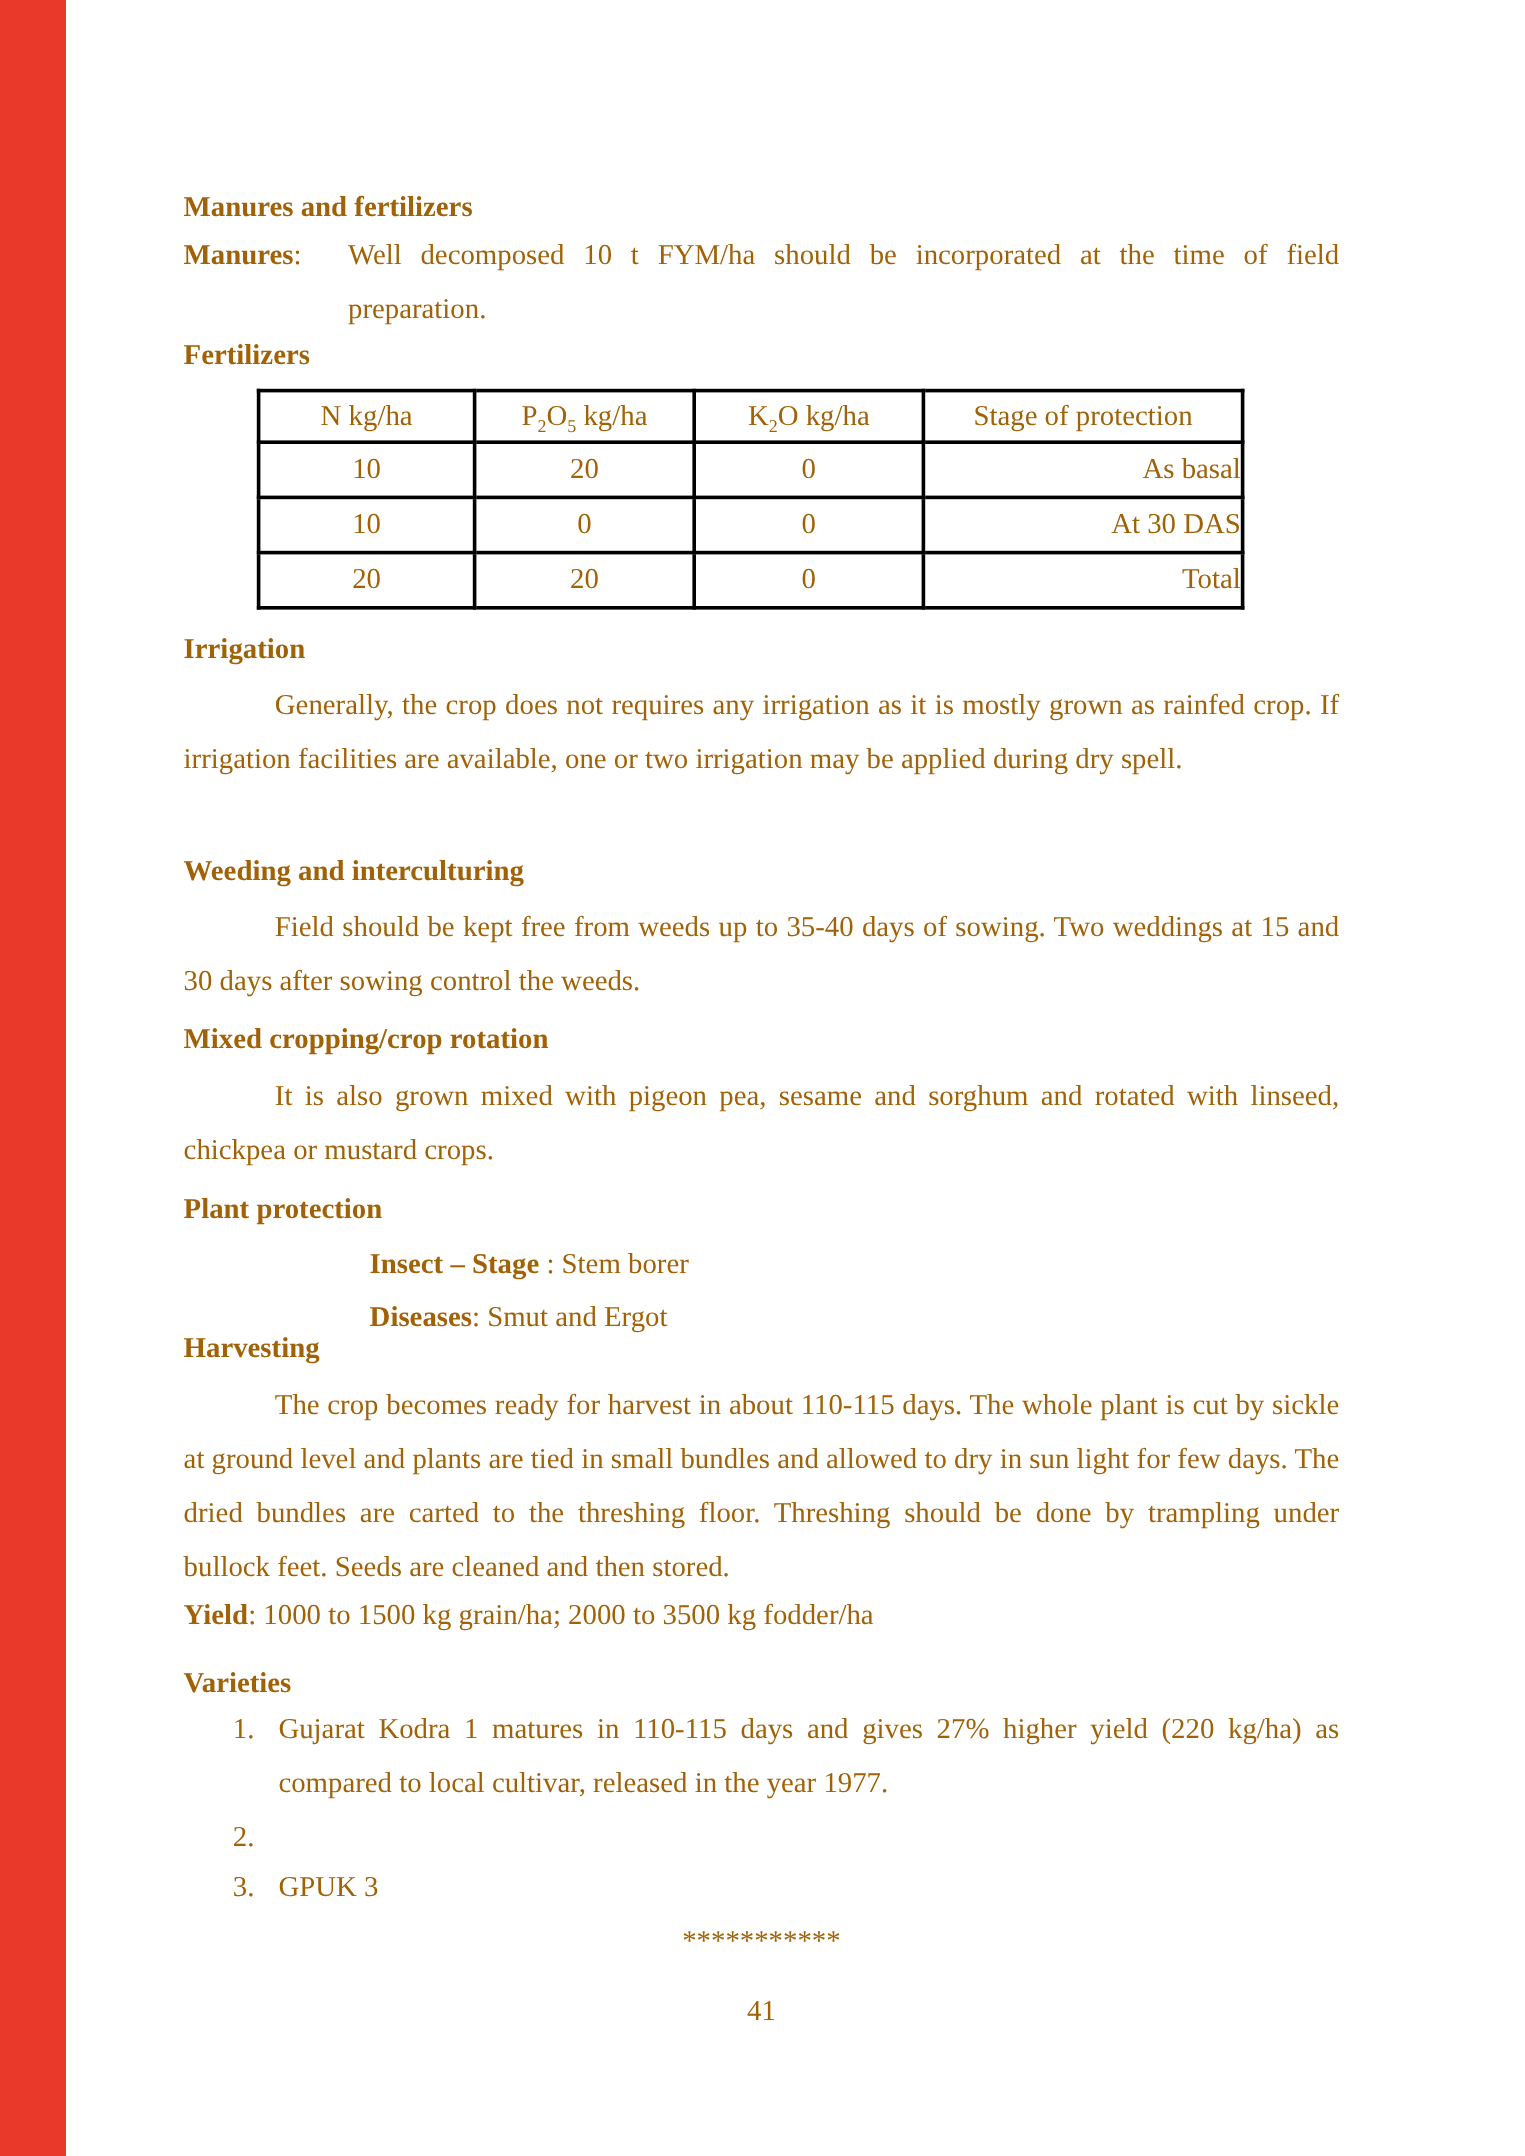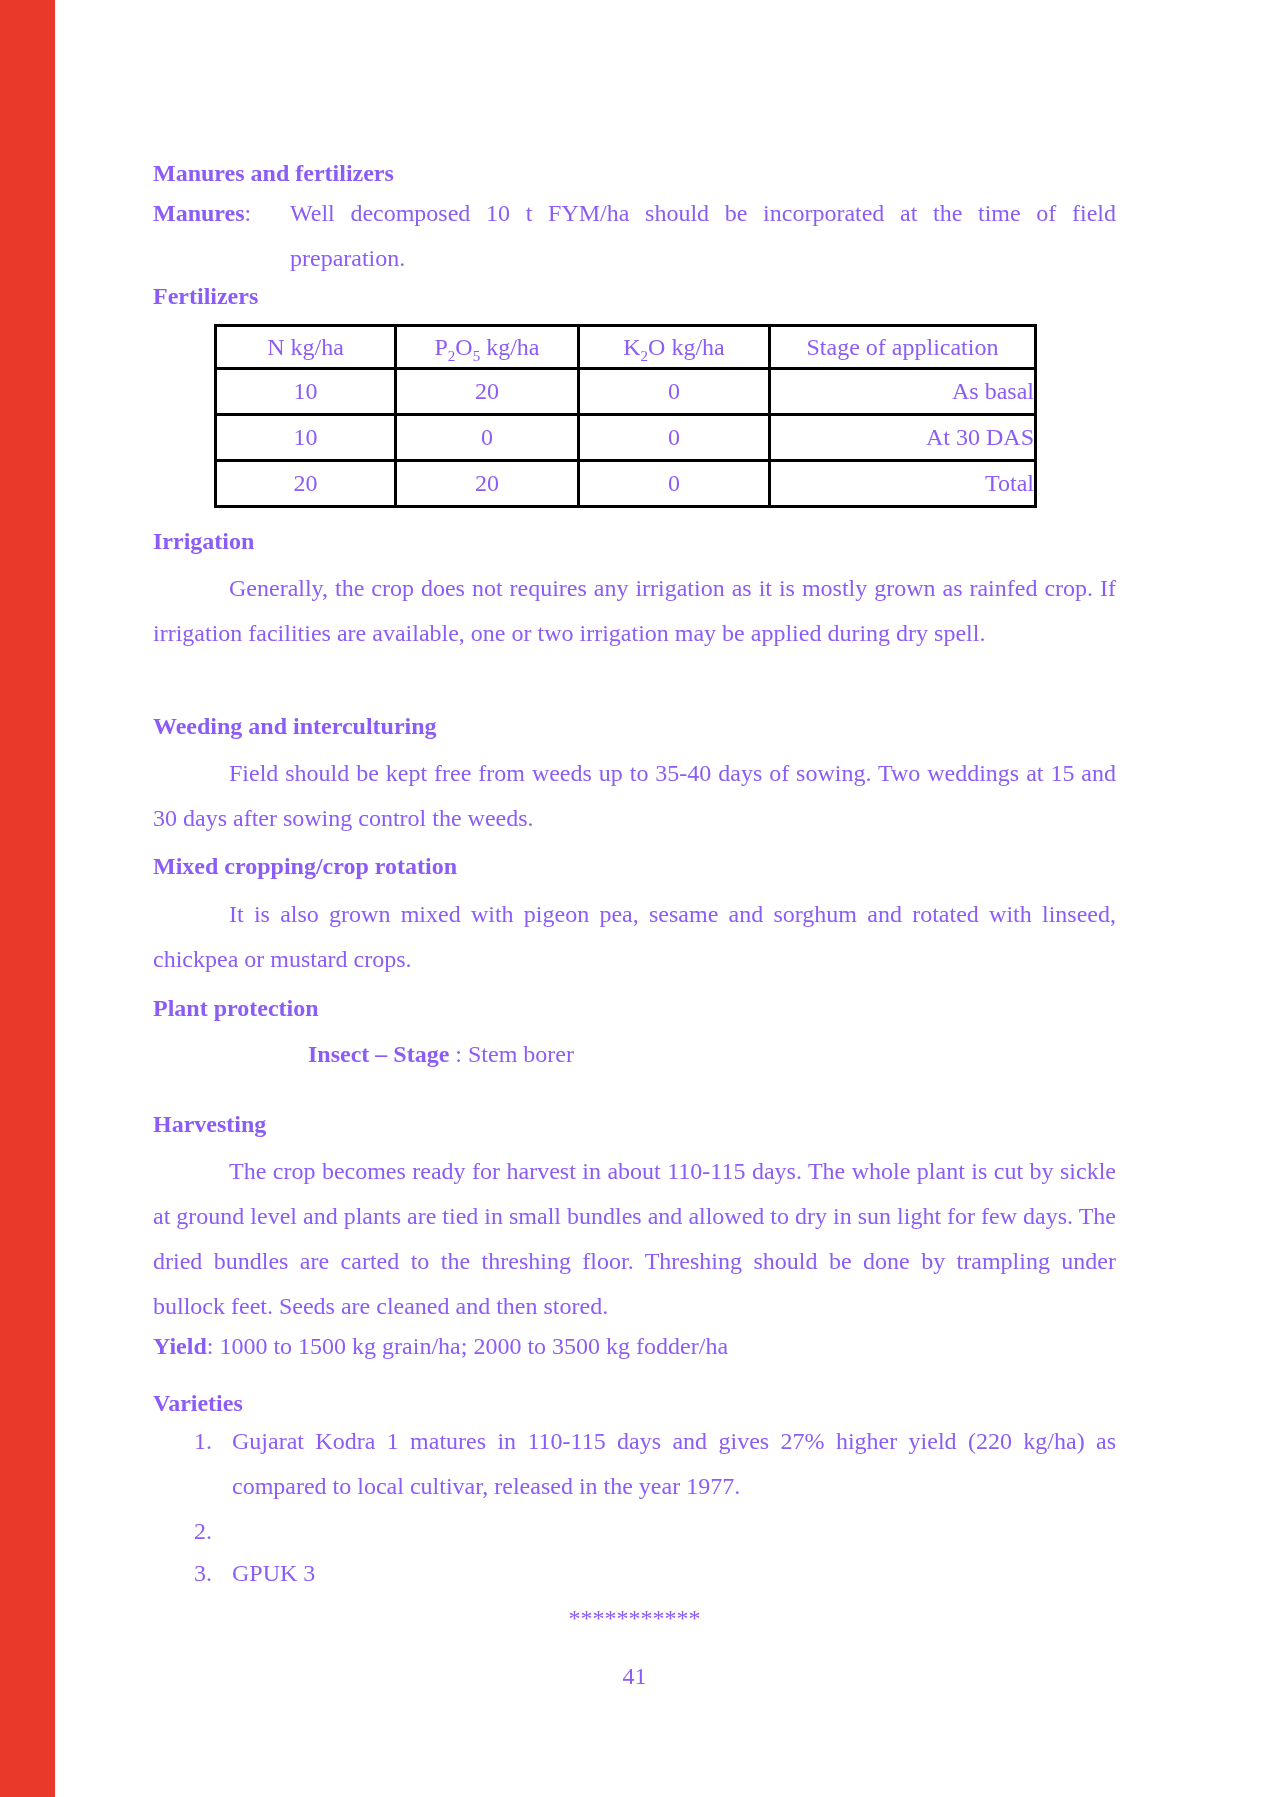--- a/index.html
+++ b/index.html
@@ -4,21 +4,21 @@
 <style>
   html, body { margin: 0; padding: 0; background: #ffffff; }
   .page {
     position: relative;
     width: 1271px;
     height: 1797px;
     background: #ffffff;
     font-family: "Liberation Serif", "DejaVu Serif", serif;
     font-size: 24px;
     line-height: 45px;
-    color: #8b5cf6;
+    color: #a16207;
     overflow: hidden;
   }
   .edge-bar {
     position: absolute;
     left: 0; top: 0;
     width: 55px; height: 1797px;
     background: #e8392b;
   }
   .blk {
     position: absolute;
@@ -90,21 +90,21 @@
       <col style="width:180px">
         <col style="width:183px">
         <col style="width:191px">
         <col style="width:266px">
     </colgroup>
     <tbody>
         <tr>
       <th>N kg/ha</th>
       <th><span>P</span><sub>2</sub><span>O</span><sub>5</sub><span> kg/ha</span></th>
       <th><span>K</span><sub>2</sub><span>O</span><span> kg/ha</span></th>
-      <th>Stage of application</th>
+      <th>Stage of protection</th>
     </tr>
     <tr>
       <td>10</td>
       <td>20</td>
       <td>0</td>
       <td class="stage">As basal</td>
     </tr>
     <tr>
       <td>10</td>
       <td>0</td>
@@ -124,20 +124,21 @@
   <div class="blk just indent" style="top:566px">Generally, the crop does not requires any irrigation as it is mostly grown as rainfed crop. If irrigation facilities are available, one or two irrigation may be applied during dry spell.</div>
 
   <div class="blk heading" style="top:704px">Weeding and interculturing</div>
   <div class="blk just indent" style="top:751px">Field should be kept free from weeds up to 35-40 days of sowing. Two weddings at 15 and 30 days after sowing control the weeds.</div>
 
   <div class="blk just indent" style="top:892px">It is also grown mixed with pigeon pea, sesame and sorghum and rotated with linseed, chickpea or mustard crops.</div>
   <div class="blk heading" style="top:844px">Mixed cropping/crop rotation</div>
 
   <div class="blk heading" style="top:986px">Plant protection</div>
   <div class="blk sub-line" style="top:1032px"><span class="b">Insect – Stage</span><span> : Stem borer</span></div>
+  <div class="blk sub-line" style="top:1076px"><span class="b">Diseases</span><span>: Smut and Ergot</span></div>
 
   <div class="blk heading" style="top:1102px">Harvesting</div>
   <div class="blk just indent" style="top:1149px">The crop becomes ready for harvest in about 110-115 days. The whole plant is cut by sickle at ground level and plants are tied in small bundles and allowed to dry in sun light for few days.  The dried bundles are carted to the threshing floor. Threshing should be done by trampling under bullock feet.  Seeds are cleaned and then stored.</div>
 
   <div class="blk" style="top:1324px"><span class="b">Yield</span><span>: 1000 to 1500 kg grain/ha;  2000 to 3500 kg fodder/ha</span></div>
 
   <div class="blk heading" style="top:1381px">Varieties</div>
 
   <div class="vitem" style="top:1419px"><span class="vnum">1.</span><span>Gujarat Kodra 1 matures in 110-115 days and gives 27% higher yield (220 kg/ha) as compared to local cultivar, released in the year 1977.</span></div>
   <div class="vitem" style="top:1509px"><span class="vnum">2.</span></div>

